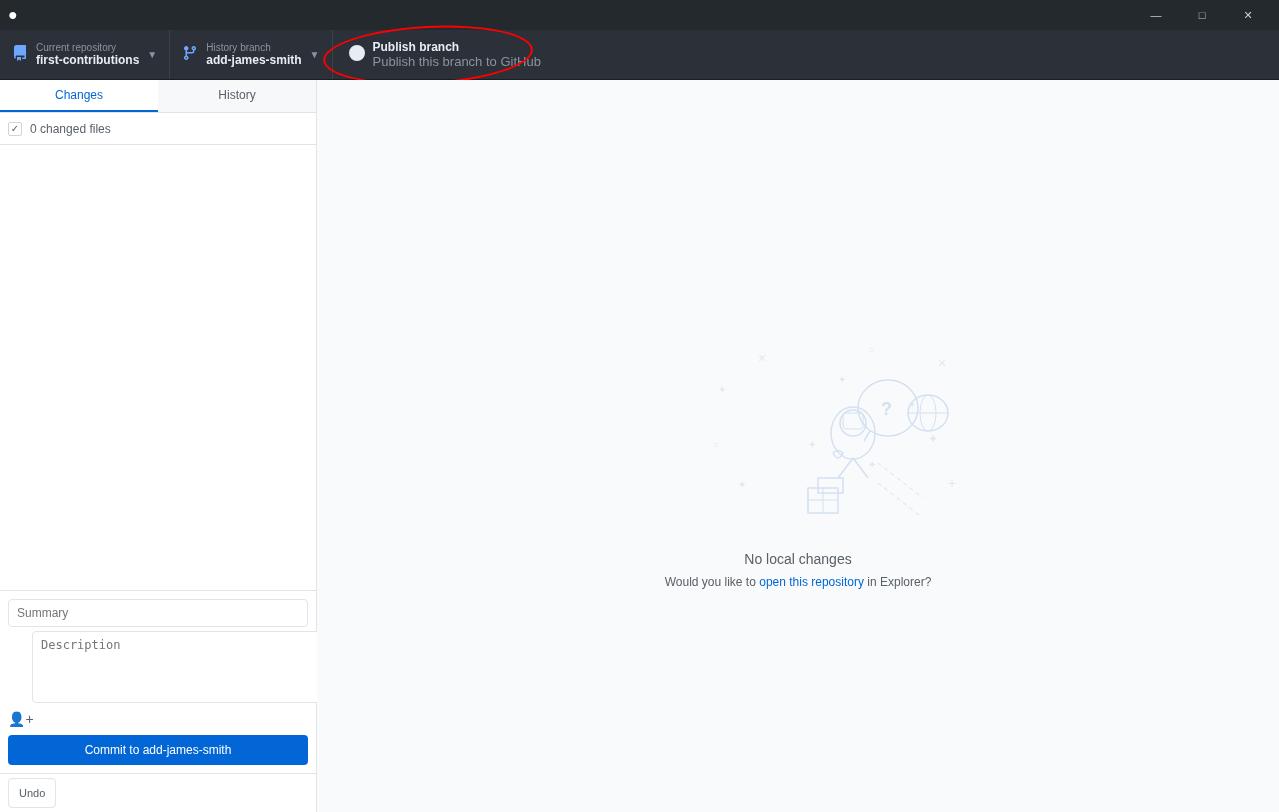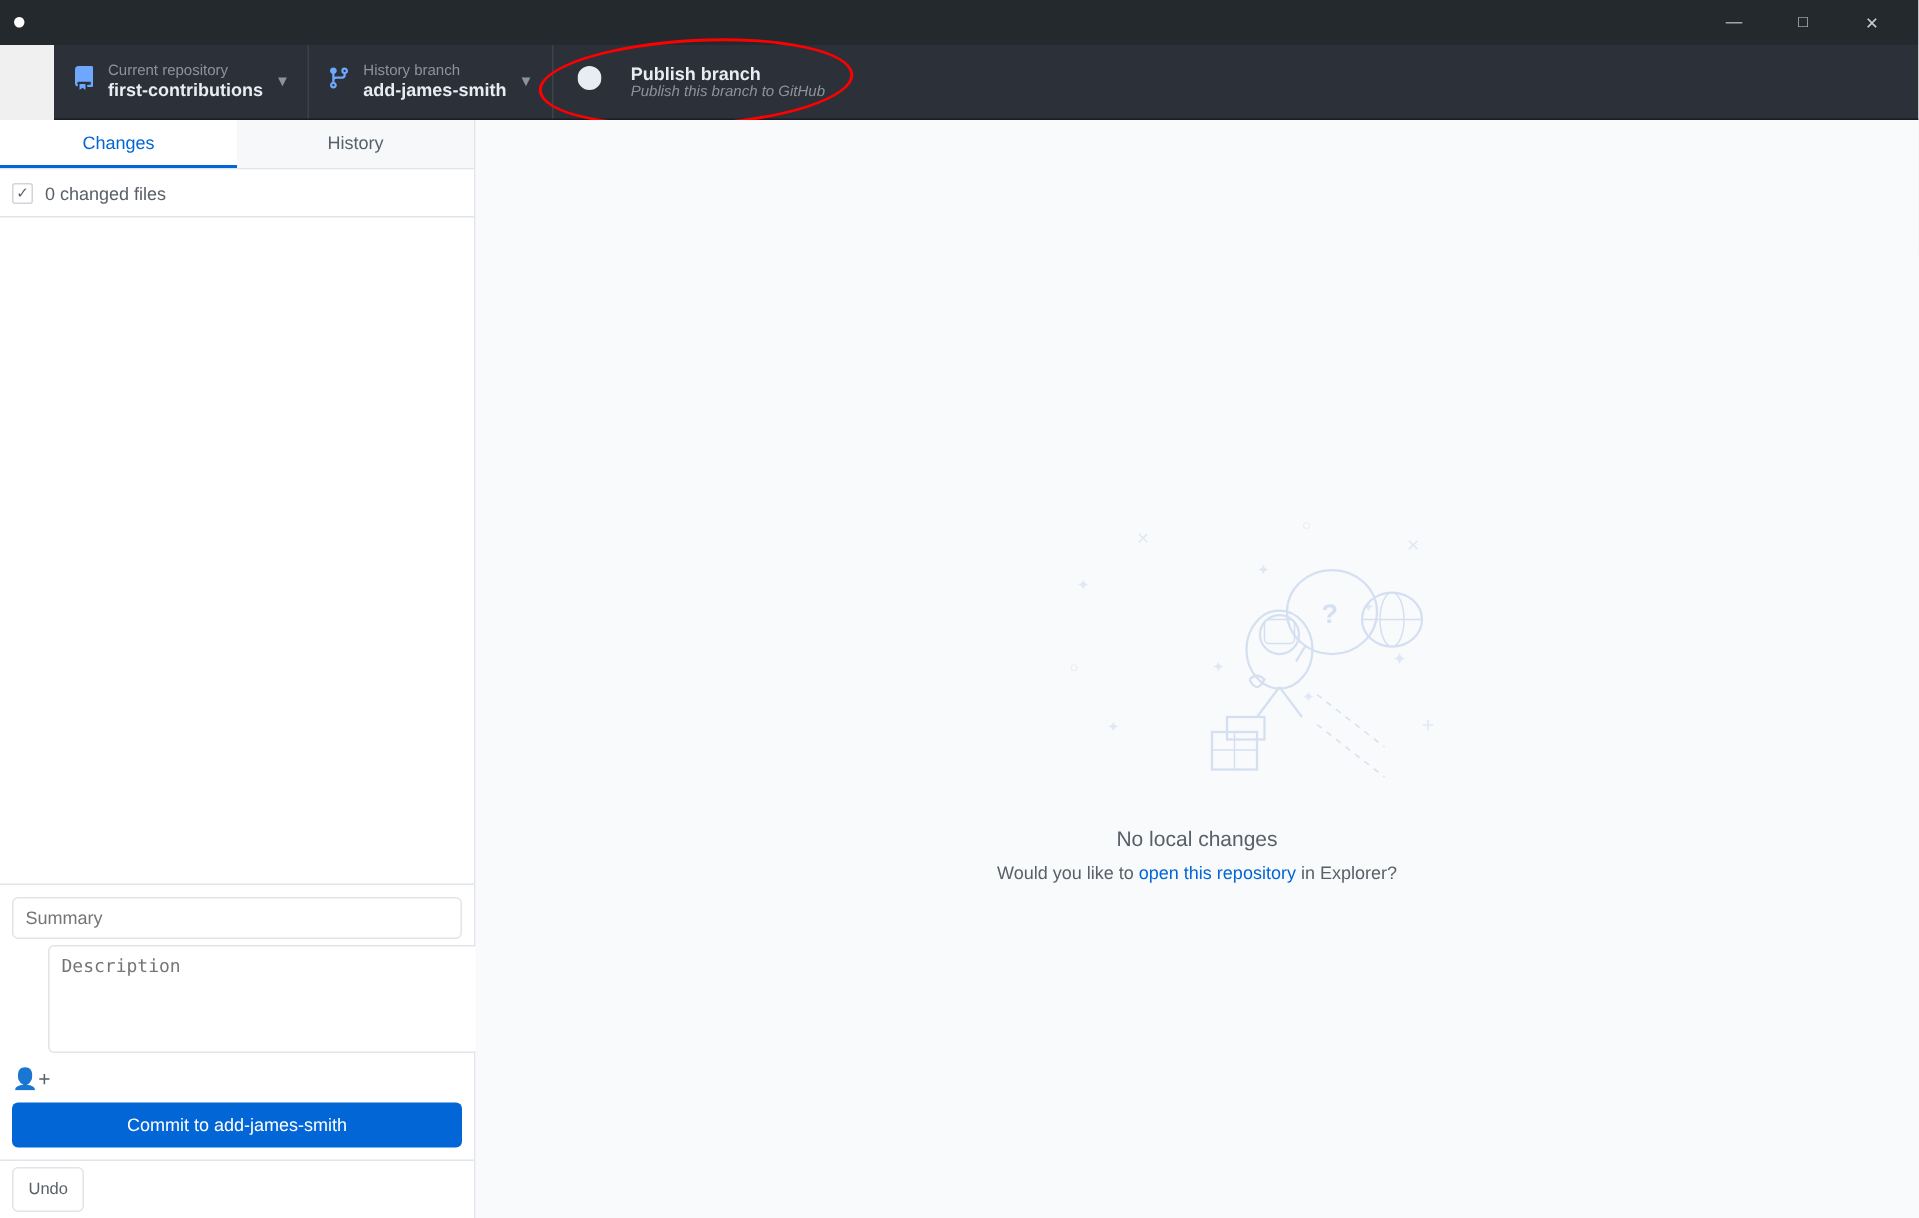--- a/index.html
+++ b/index.html
@@ -36,21 +36,20 @@
       cursor: pointer;
     }
 
     
     .toolbar {
       background: #2c3038;
       height: 50px;
       display: flex;
       align-items: flex-start;
       border-bottom: 1px solid #1a1d21;
-      margin-left: 36px;
     }
     .toolbar-section {
       display: flex;
       align-items: center;
       padding: 0 12px;
       height: 100%;
       border-right: 1px solid #3d4148;
       cursor: pointer;
       min-width: 160px;
     }
@@ -58,26 +57,26 @@
     .toolbar-section .label-top { color: #8b949e; font-size: 10px; }
     .toolbar-section .label-main { color: #e6edf3; font-size: 12px; font-weight: 600; }
     .toolbar-section .chevron { color: #8b949e; margin-left: 8px; font-size: 10px; }
 
     .publish-btn {
       display: flex;
       align-items: center;
       padding: 0 16px;
       height: 100%;
       cursor: pointer;
-      gap: 20px;
+      gap: 8px;
       position: relative;
     }
     .publish-btn .pub-icon { color: #e6edf3; font-size: 16px; }
     .publish-btn .pub-text-top { color: #e6edf3; font-size: 12px; font-weight: 700; }
-    .publish-btn .pub-text-sub { color: #8b949e; font-size: 10px; font-style: italic; }
+    .publish-btn .pub-text-sub { color: #8b949e; font-size: 13px; }
 
     
     .publish-oval {
       position: absolute;
       width: 210px;
       height: 58px;
       border: 2.5px solid red;
       border-radius: 50%;
       top: -4px;
       left: -10px;

